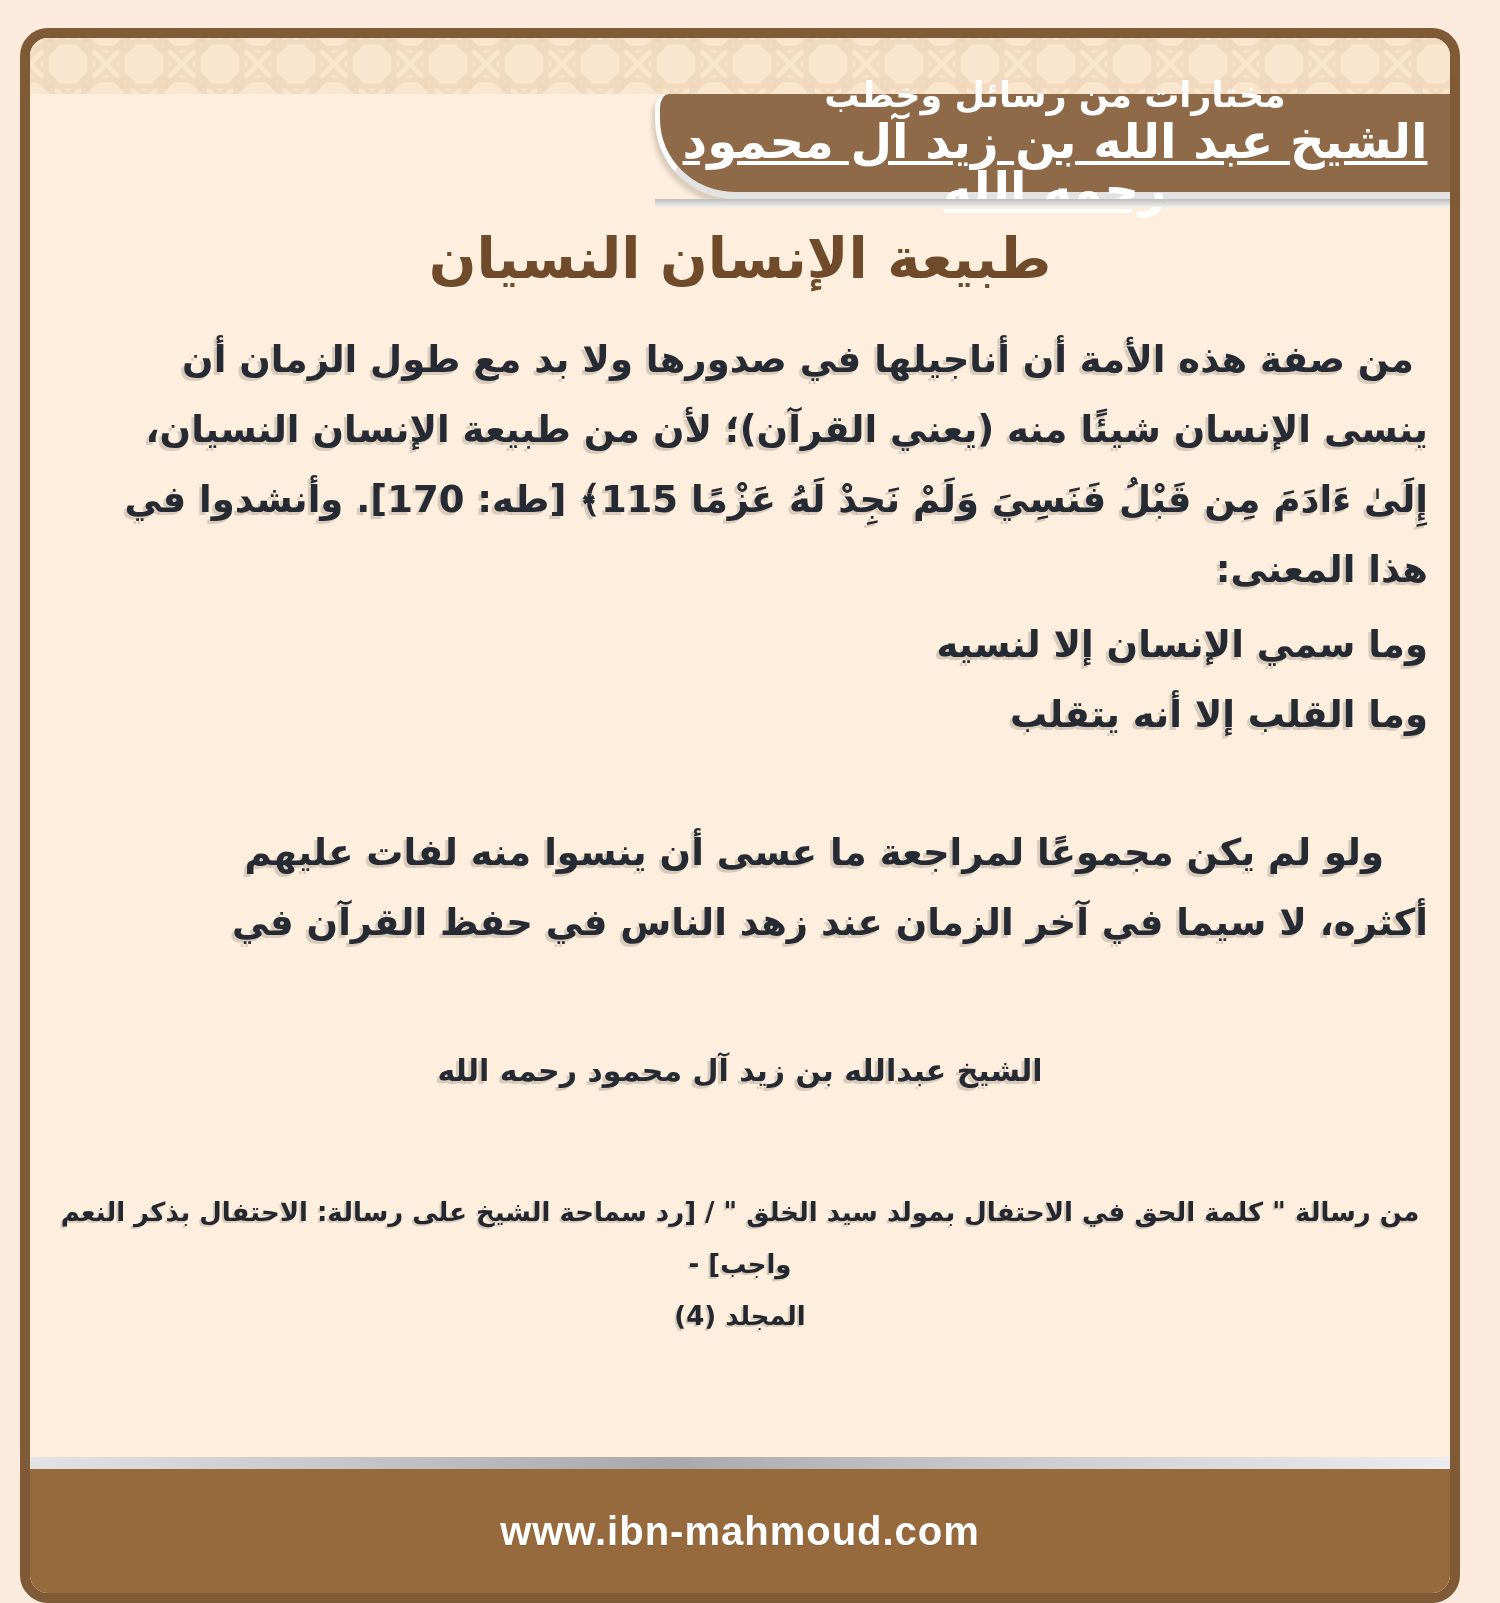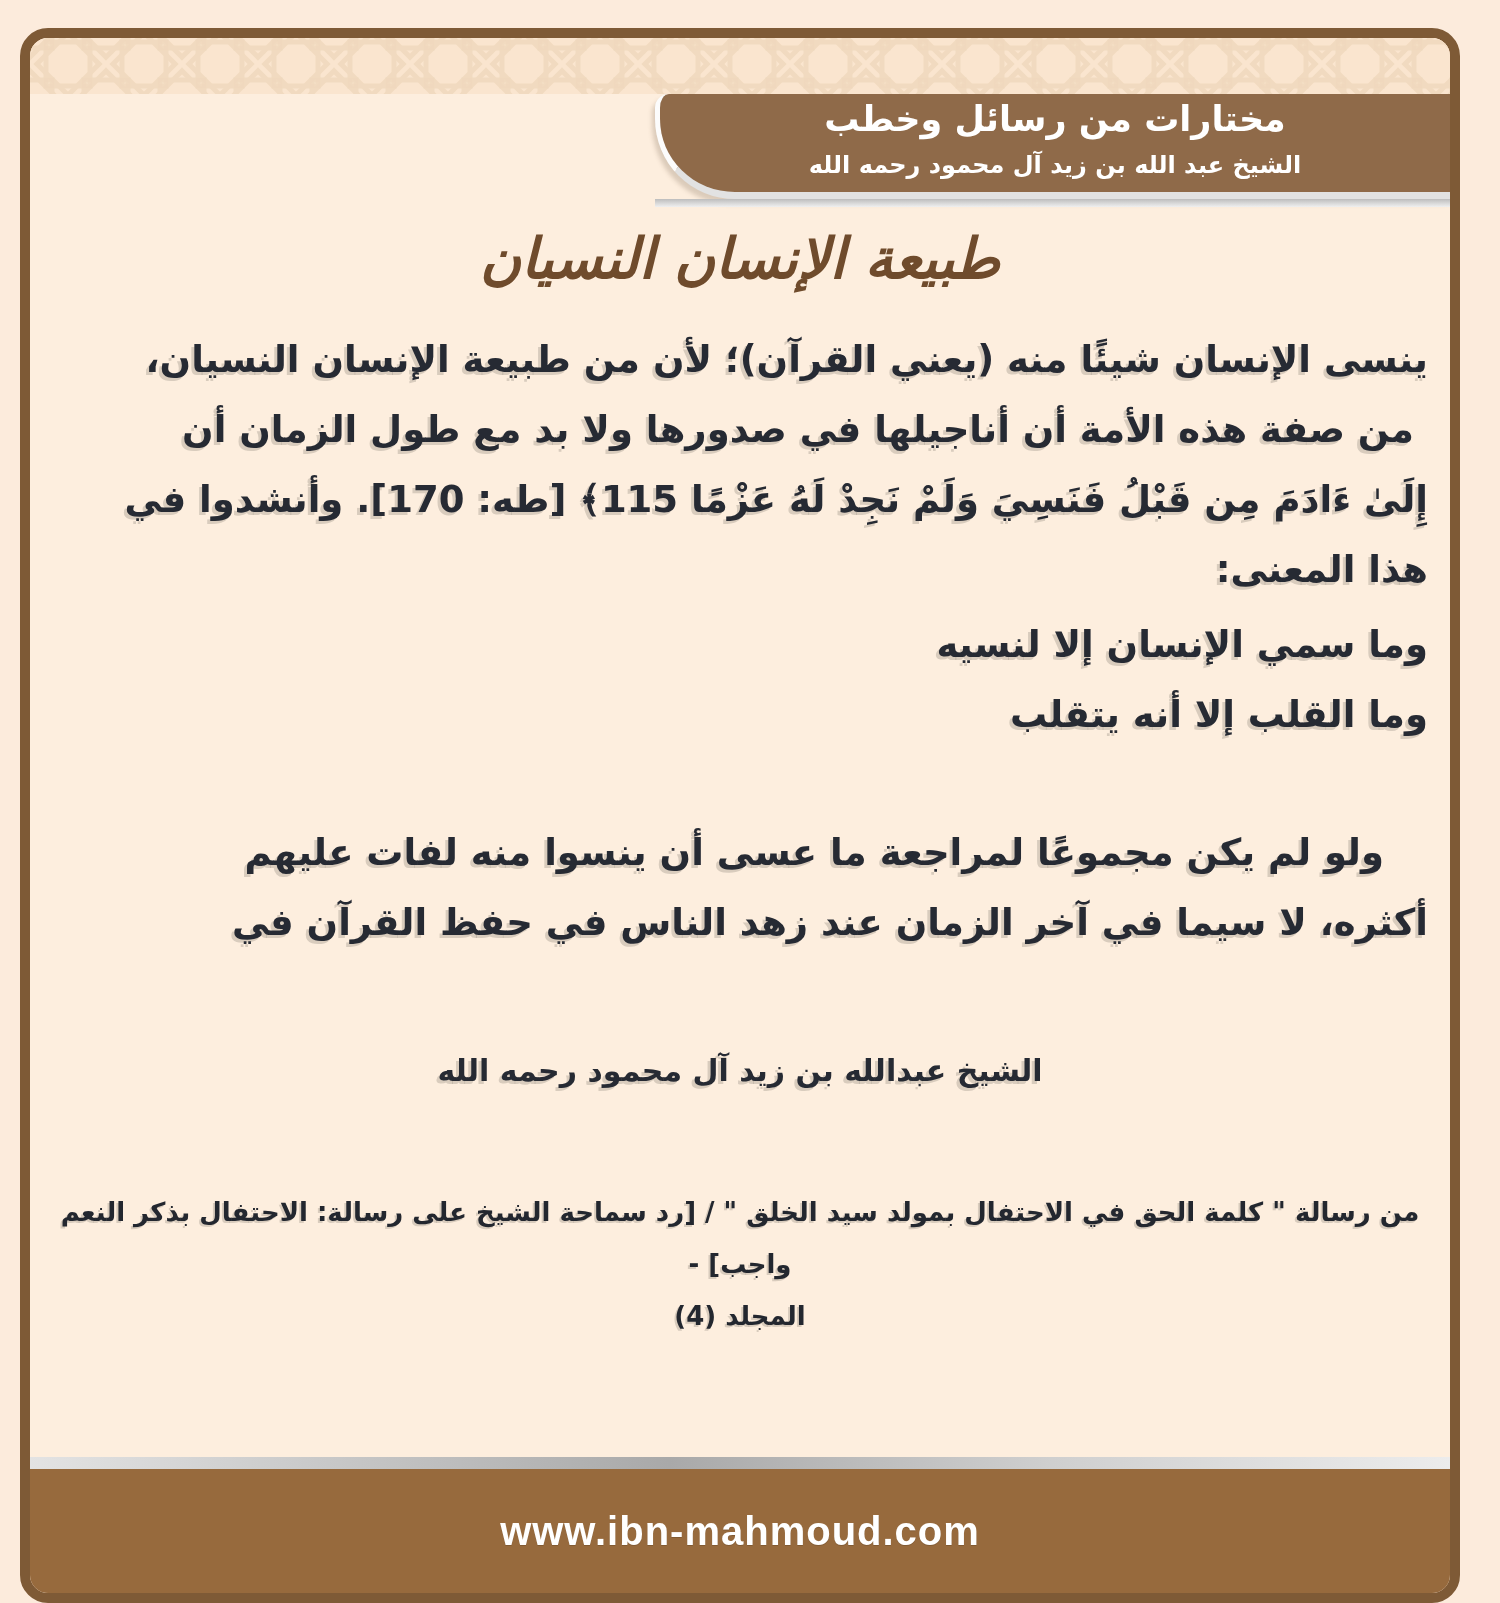--- a/index.html
+++ b/index.html
@@ -24,28 +24,28 @@
   .banner{
     position:absolute;top:0;right:0;left:625px;height:98px;
     background:#8f6a49;
     border-left:5px solid #fcfcfc;border-bottom:7px solid #e2e2e2;
     border-bottom-left-radius:80px;border-top-left-radius:14px;
     box-shadow:-3px 5px 4px rgba(120,100,80,.25);
     color:#ffffff;display:flex;flex-direction:column;justify-content:center;
     text-align:center;font-weight:bold;direction:rtl;
   }
   .banner .b1{font-size:35px;line-height:44px;}
-  .banner .b2{font-size:24px;line-height:48px;}
+  .banner .b2{font-size:48px;line-height:48px;text-decoration:underline;}
   .banner-strip{
     position:absolute;left:625px;right:0;top:105px;height:8px;
     background:linear-gradient(180deg,#bdbdbd,#f0f0f0);
   }
   .page-title{
     text-align:center;color:#6f4b2c;font-size:56px;font-weight:bold;
-    margin:16px 0 0 0;line-height:72px;flex:0 0 auto;direction:rtl;font-style:italic;
+    margin:16px 0 0 0;line-height:72px;flex:0 0 auto;direction:rtl;
   }
   .content{
     padding:0 22px;direction:rtl;color:#262a33;font-weight:bold;
     font-size:37px;line-height:70px;
     text-shadow:-3px 3px 0 rgba(150,140,130,.35);
     flex:0 0 auto;
   }
   .para{margin:0;}
   .para.p1{margin-top:30px;}
   .para.p2{margin-top:68px;}
@@ -110,22 +110,22 @@
       <div class="b2">الشيخ عبد الله بن زيد آل محمود رحمه الله</div>
     </div>
     <div class="banner-strip"></div>
   </div>
 
   <div class="page-title">طبيعة الإنسان النسيان</div>
 
   <div class="content">
 
     <div class="para p1">
+      <div class="p-line first">من صفة هذه الأمة أن أناجيلها في صدورها ولا بد مع طول الزمان أن</div>
       <div class="p-line">ينسى الإنسان شيئًا منه (يعني القرآن)؛ لأن من طبيعة الإنسان النسيان،</div>
-      <div class="p-line first">من صفة هذه الأمة أن أناجيلها في صدورها ولا بد مع طول الزمان أن</div>
       <div class="p-line">إِلَىٰ ءَادَمَ مِن قَبْلُ فَنَسِيَ وَلَمْ نَجِدْ لَهُ عَزْمًا 115﴾ [طه: 170]. وأنشدوا في</div>
       <div class="p-line">هذا المعنى:</div>
     </div>
 
     <div class="poetry">
       <div class="poetry-line">وما سمي الإنسان إلا لنسيه</div>
       <div class="poetry-line">وما القلب إلا أنه يتقلب</div>
     </div>
 
     <div class="para p2">

